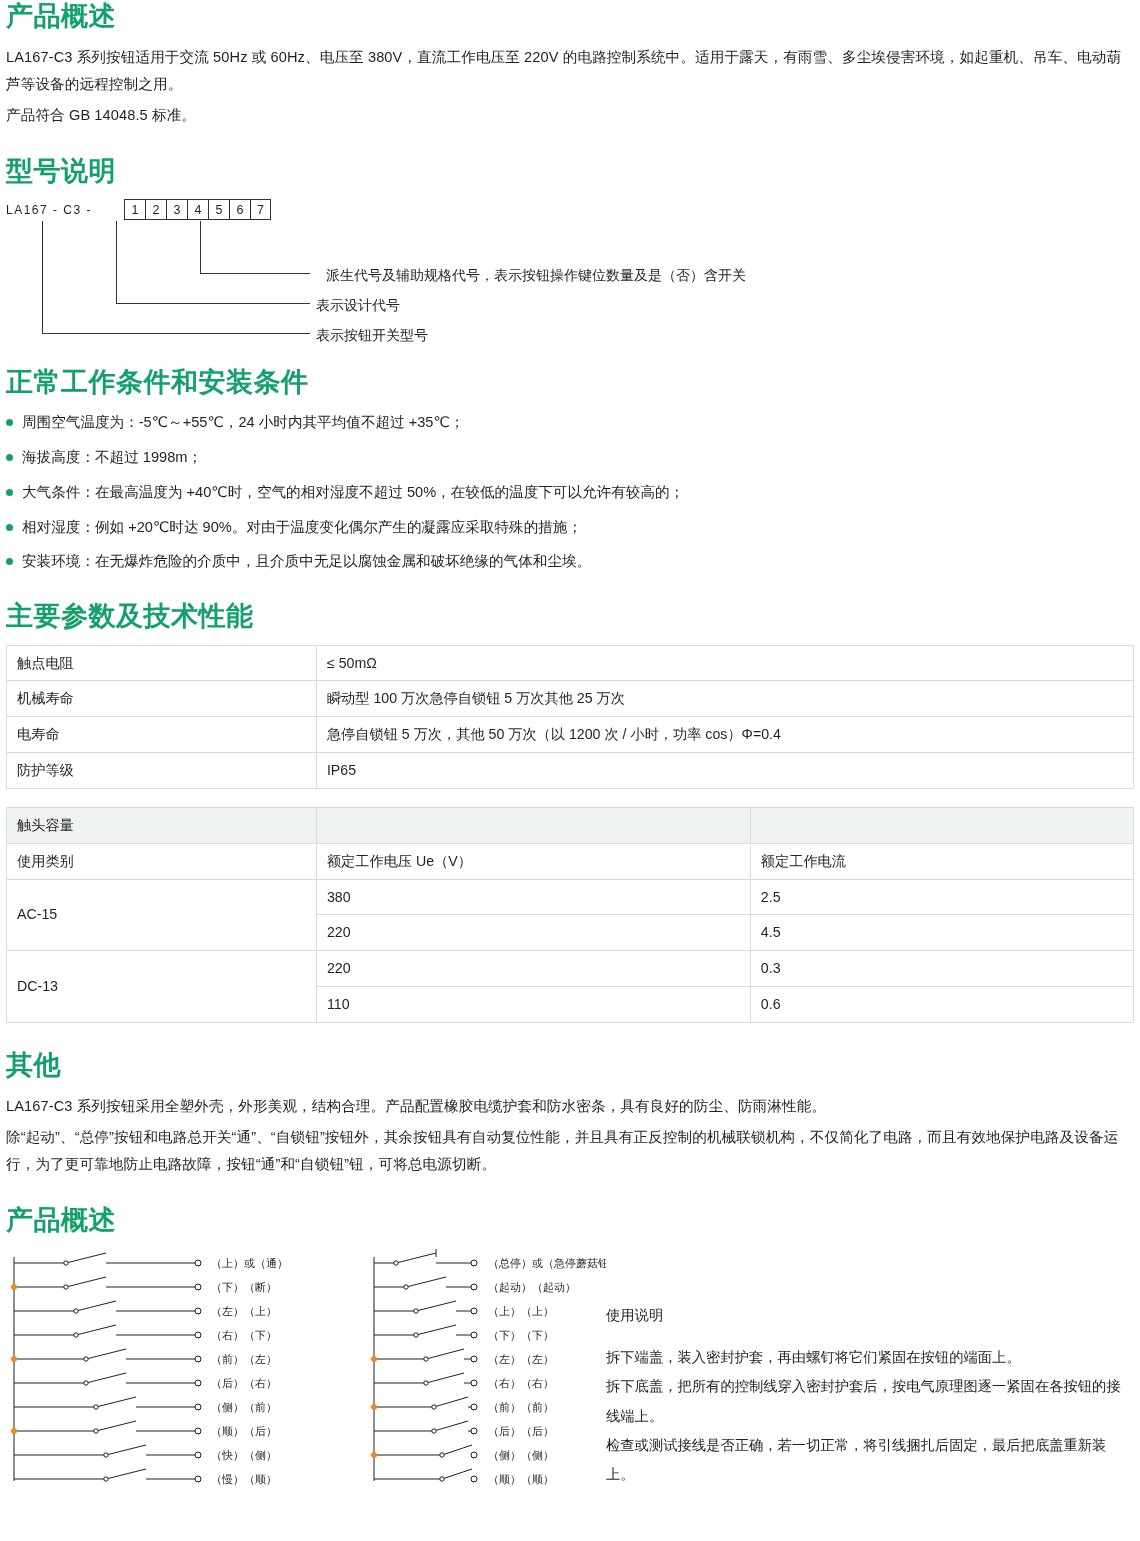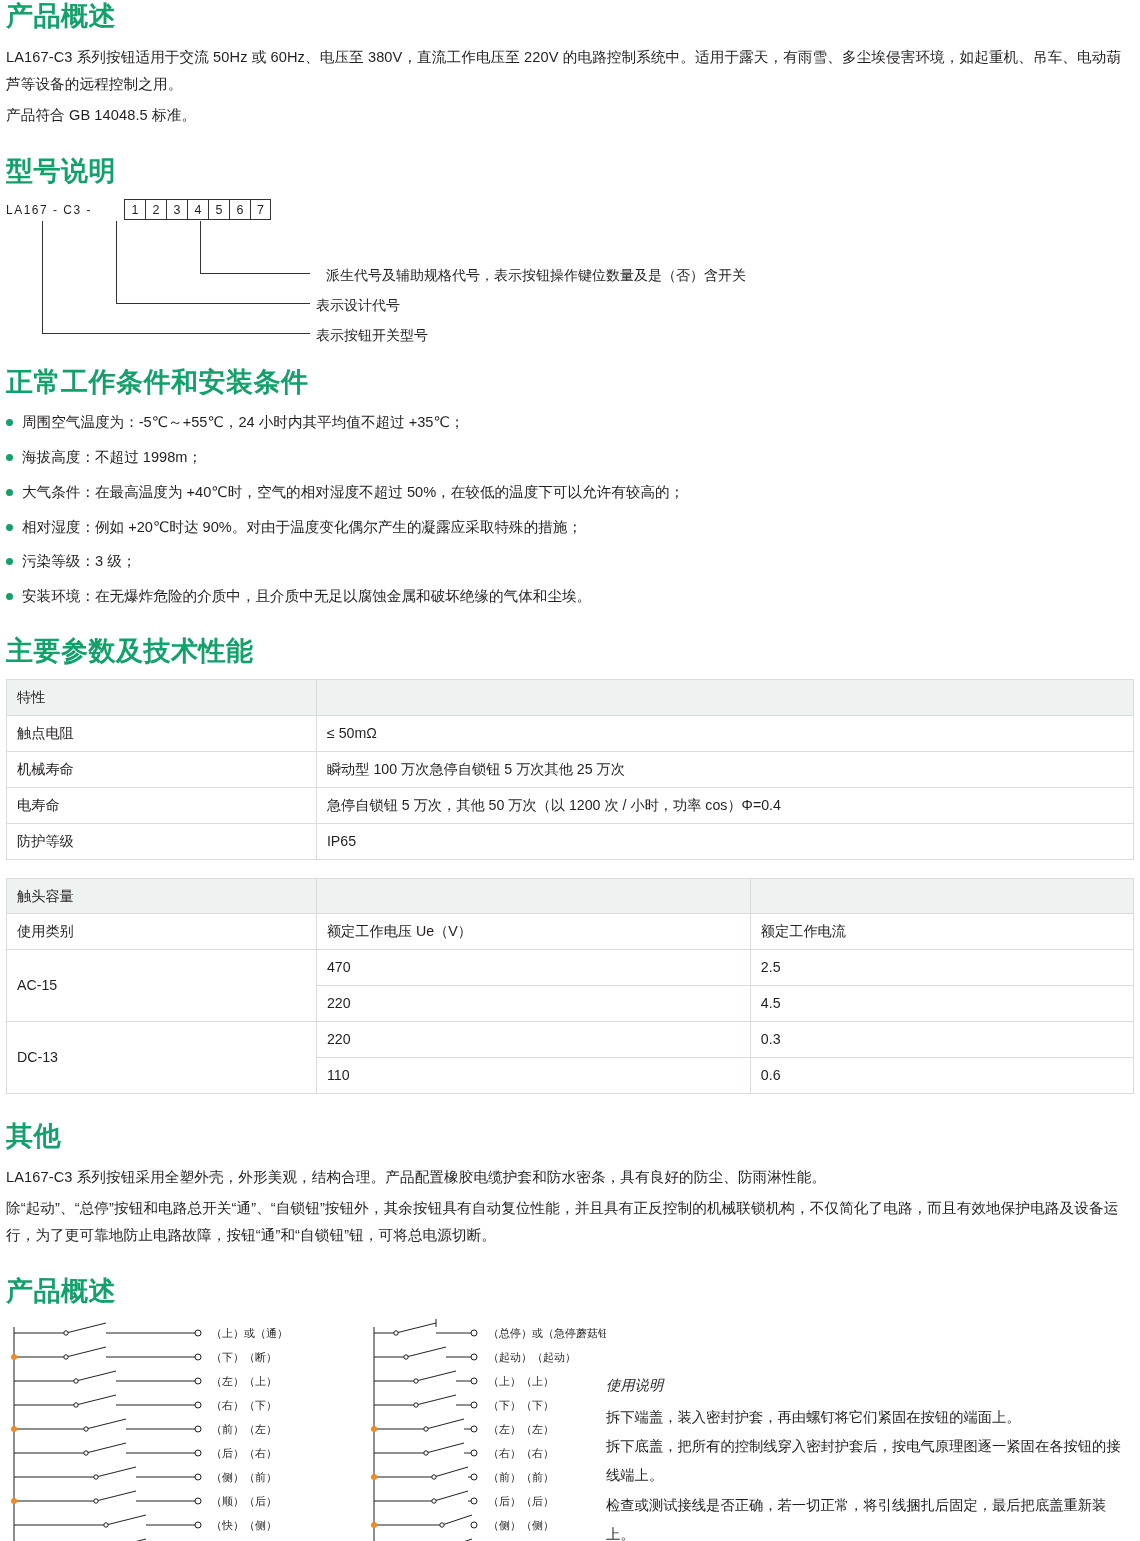--- a/index.html
+++ b/index.html
@@ -133,21 +133,21 @@
     margin-top: 6px;
   }
   .usage {
     position: absolute;
     left: 600px;
     top: 52px;
     width: 520px;
     font-size: 14.3px;
     line-height: 2.05;
   }
-  .usage .u-title { margin-bottom: 2px; font-style: italic; }
+  .usage .u-title { margin-bottom: 13px; }
   .usage p { margin: 0; }
   svg.diagram { display: block; }
   .sch-label {
     font-size: 11px;
     fill: #231f20;
     font-family: "Liberation Sans", sans-serif;
   }
 </style>
 </head>
 <body>
@@ -189,34 +189,29 @@
     </div>
   </div>
 
   <div class="sec">
     <h2 class="section-title">正常工作条件和安装条件</h2>
     <ul class="bullets">
       <li>周围空气温度为：-5℃～+55℃，24 小时内其平均值不超过 +35℃；</li>
       <li>海拔高度：不超过 1998m；</li>
       <li>大气条件：在最高温度为 +40℃时，空气的相对湿度不超过 50%，在较低的温度下可以允许有较高的；</li>
       <li>相对湿度：例如 +20℃时达 90%。对由于温度变化偶尔产生的凝露应采取特殊的措施；</li>
-      <li>污染等级：3 级；</li>
       <li>安装环境：在无爆炸危险的介质中，且介质中无足以腐蚀金属和破坏绝缘的气体和尘埃。</li>
     </ul>
   </div>
 
   <div class="sec">
     <h2 class="section-title">主要参数及技术性能</h2>
 
     <table class="spec">
       <tbody>
-        <tr class="hdr">
-          <td class="c1">特性</td>
-          <td></td>
-        </tr>
         <tr>
           <td class="c1">触点电阻</td>
           <td>≤ 50mΩ</td>
         </tr>
         <tr>
           <td class="c1">机械寿命</td>
           <td>瞬动型 100 万次急停自锁钮 5 万次其他 25 万次</td>
         </tr>
         <tr>
           <td class="c1">电寿命</td>
@@ -236,21 +231,21 @@
           <td class="c2"></td>
           <td></td>
         </tr>
         <tr>
           <td class="c1">使用类别</td>
           <td class="c2">额定工作电压 Ue（V）</td>
           <td>额定工作电流</td>
         </tr>
         <tr>
           <td class="c1" rowspan="2">AC-15</td>
-          <td class="c2">470</td>
+          <td class="c2">380</td>
           <td>2.5</td>
         </tr>
         <tr>
           <td class="c2">220</td>
           <td>4.5</td>
         </tr>
         <tr>
           <td class="c1" rowspan="2">DC-13</td>
           <td class="c2">220</td>
           <td>0.3</td>

